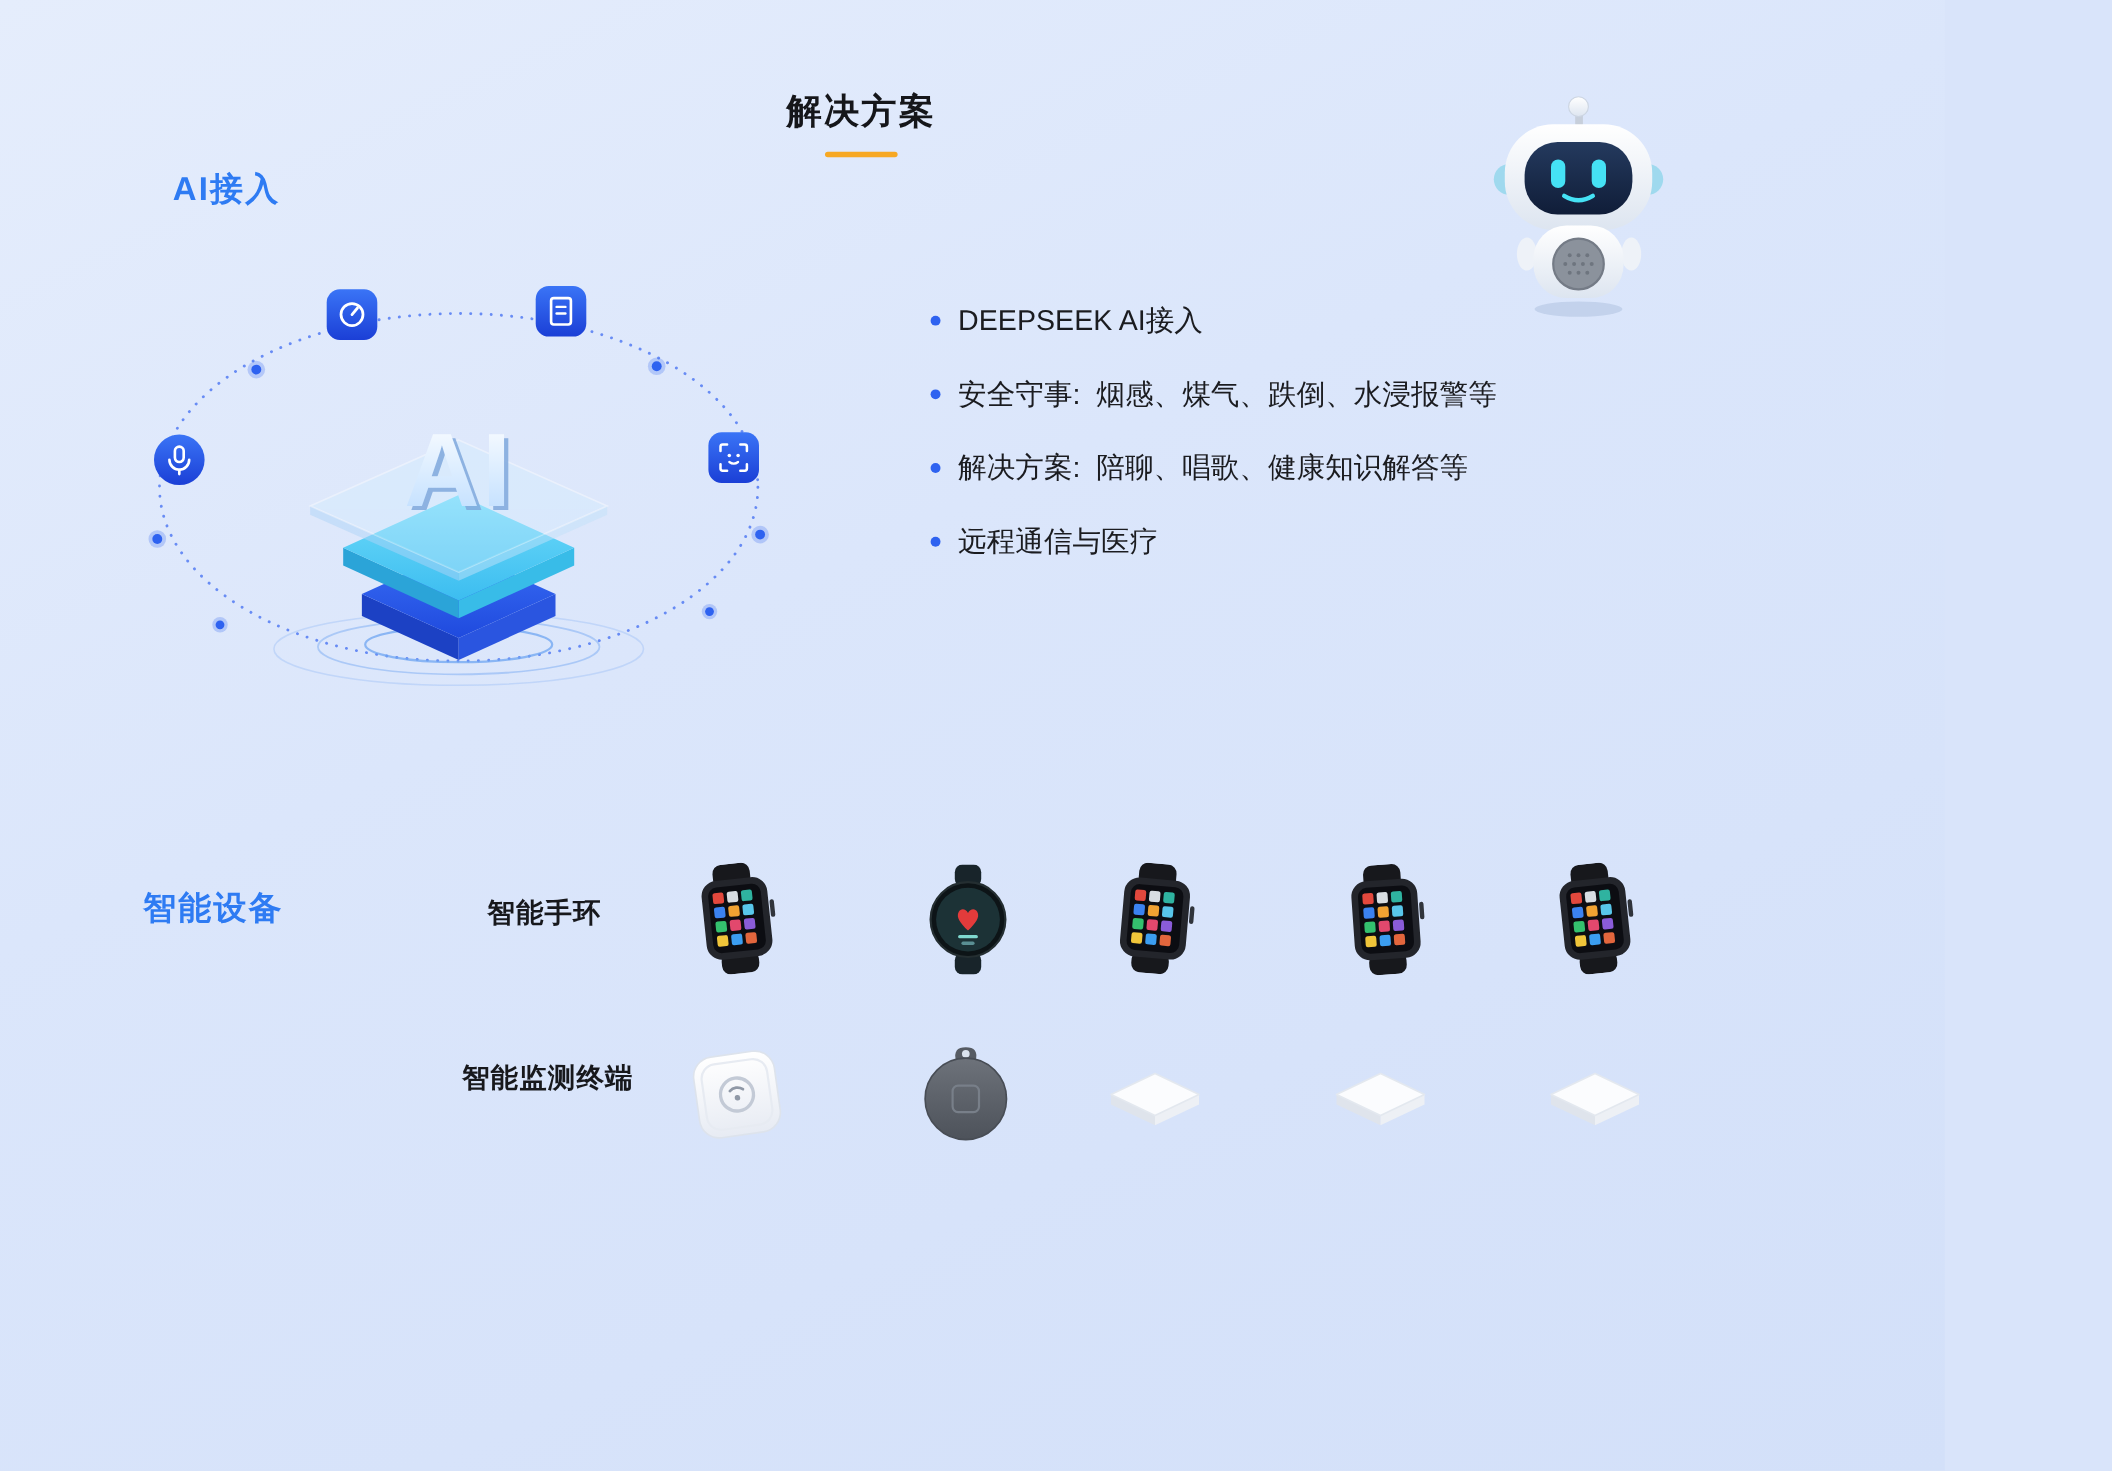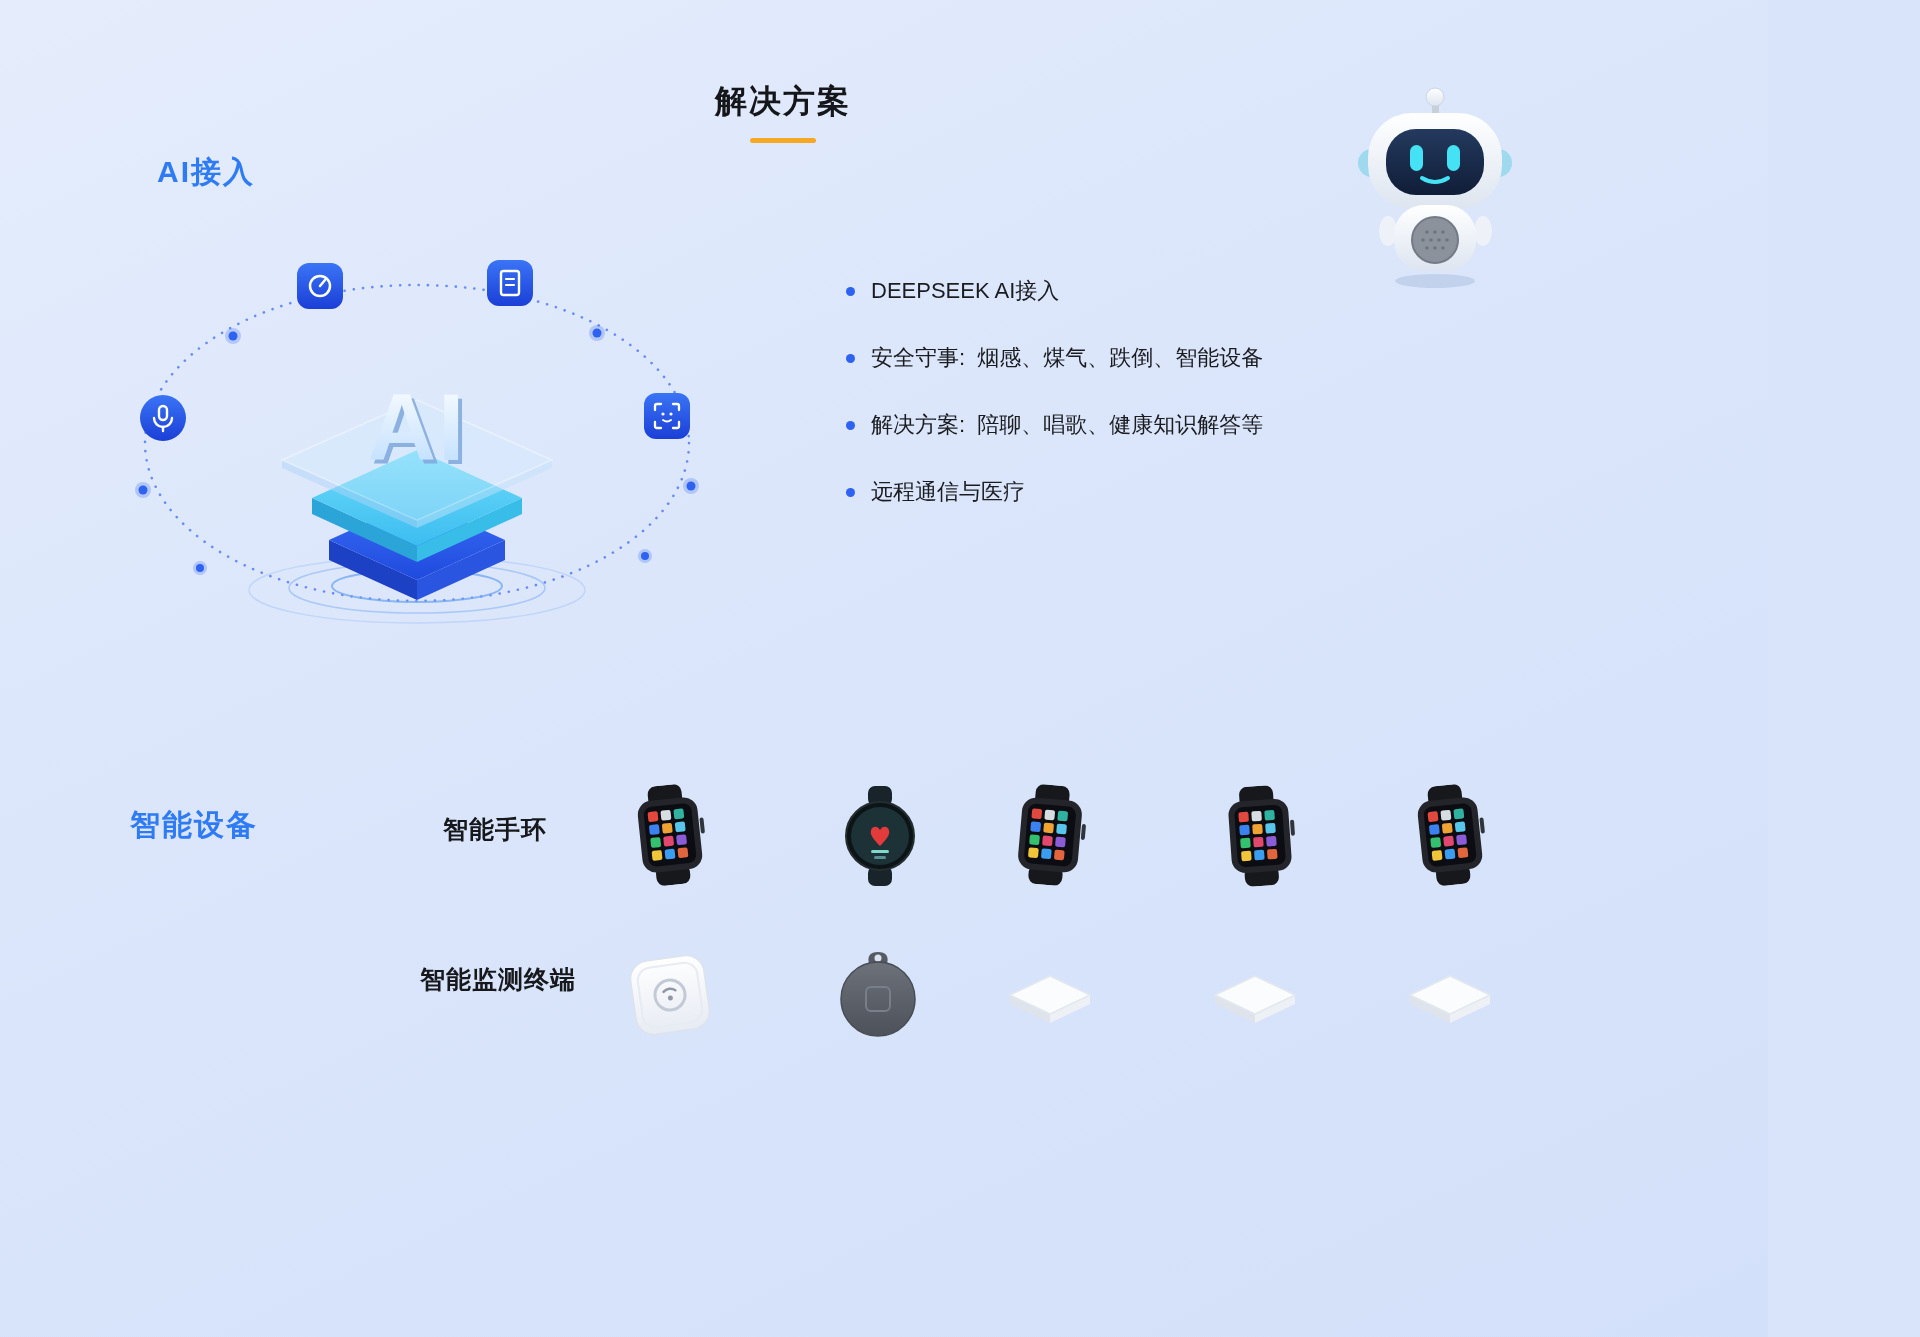--- a/index.html
+++ b/index.html
@@ -13,21 +13,21 @@
   .title-underline { width:66px; height:5px; background:#f7a823; border-radius:3px; margin:14px auto 0; }
   
   .section-heading { position:absolute; font-size:30px; font-weight:bold; color:#2e7bf3; letter-spacing:2px; }
   #ai-heading { left:133px; top:152px;margin-left:24px; }
   #devices-heading { left:130px; top:805px; }
   .row-label { position:absolute; font-size:25px; font-weight:bold; color:#17181c; letter-spacing:1px;text-align:center; }
   #watch-label { left:443px; top:813px; }
   #terminal-label { left:420px; top:963px; }
   
   .bullets { position:absolute; left:846px; top:274px; list-style:none; margin:0; padding:0; }
-  .bullets li { display:flex; align-items:flex-start; margin-bottom:33px; font-size:22px; color:#1b1c20; line-height:34px; white-space:pre-wrap; }
+  .bullets li { display:flex; align-items:flex-start; margin-bottom:33px; font-size:26px; color:#1b1c20; line-height:34px; white-space:pre-wrap; }
   .bullet-dot { width:9px; height:9px; border-radius:50%; background:#2e62f0; margin:13px 16px 0 0; flex:none; }
   
   .ai-illustration { position:absolute; left:105px; top:238px; width:625px; height:395px; }
   .robot { position:absolute; left:1338px; top:85px; width:185px; height:205px; }
   .watch { position:absolute; width:95px; height:100px; }
   .terminal { position:absolute; width:100px; height:95px; }
   .rot-l6 { transform:rotate(-6deg); }
   .rot-l4 { transform:rotate(-4deg); }
   .rot-r5 { transform:rotate(5deg); }
   #watch-1 { left:622px; top:785px; }
@@ -211,21 +211,21 @@
           <circle cx="109" cy="155" r="1.8"></circle>
         <circle cx="89" cy="163" r="1.8"></circle>
           <circle cx="97" cy="163" r="1.8"></circle>
           <circle cx="105" cy="163" r="1.8"></circle>
       </g>
     </svg>
   </div>
 
   <ul class="bullets">
     <li><span class="bullet-dot"></span><span>DEEPSEEK AI接入</span></li>
-    <li><span class="bullet-dot"></span><span>安全守事:  烟感、煤气、跌倒、智能设备</span></li>
+    <li><span class="bullet-dot"></span><span>安全守事:  烟感、煤气、跌倒、水浸报警等</span></li>
     <li><span class="bullet-dot"></span><span>解决方案:  陪聊、唱歌、健康知识解答等</span></li>
     <li><span class="bullet-dot"></span><span>远程通信与医疗</span></li>
   </ul>
 
   <div id="watch-label" class="row-label">智能手环</div>
   <div id="terminal-label" class="row-label">智能监测终端</div>
 
   <div id="watch-1" class="watch rot-l6">
     <svg viewBox="0 0 95 100">
       <rect x="30" y="0" width="34" height="22" rx="8" fill="#17181c"></rect>

